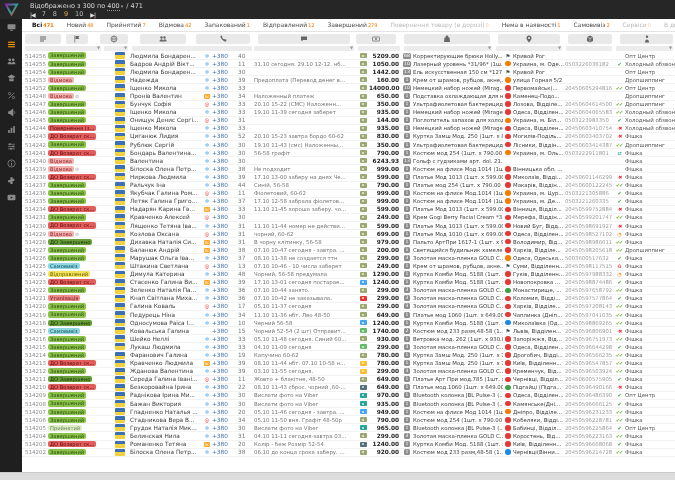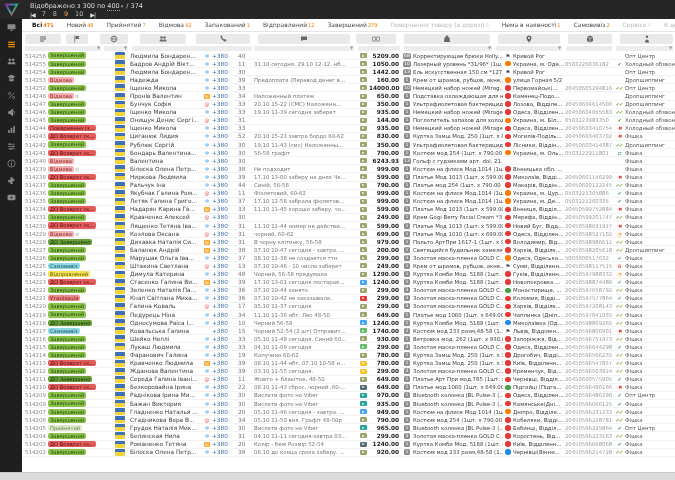--- a/index.html
+++ b/index.html
@@ -79,21 +79,21 @@
               <stop offset="0.5" stop-color="#26a69a"></stop>
               <stop offset="1" stop-color="#e53935"></stop>
       </linearGradient>
           </defs>
           <path d="M3 4h18L12 20z" fill="none" stroke="url(#lg)" stroke-width="3"></path>
         </svg>
     </span>
     <div class="pageinfo">
       <span>Відображено з 300 по</span>
       <span class="dotted">400</span><span class="caret">▾</span>
-      <span>/ 374</span>
+      <span>/ 471</span>
     </div>
     <div class="pagenav">
       <span class="nv">|◀</span>
       <span id="pagenums" style="display:flex;gap:7px;">
           <span class="pg">7</span>
           <span class="pg">8</span>
           <span class="pg cur">9</span>
           <span class="pg">10</span>
         </span>
       <span class="nv">▶|</span>

